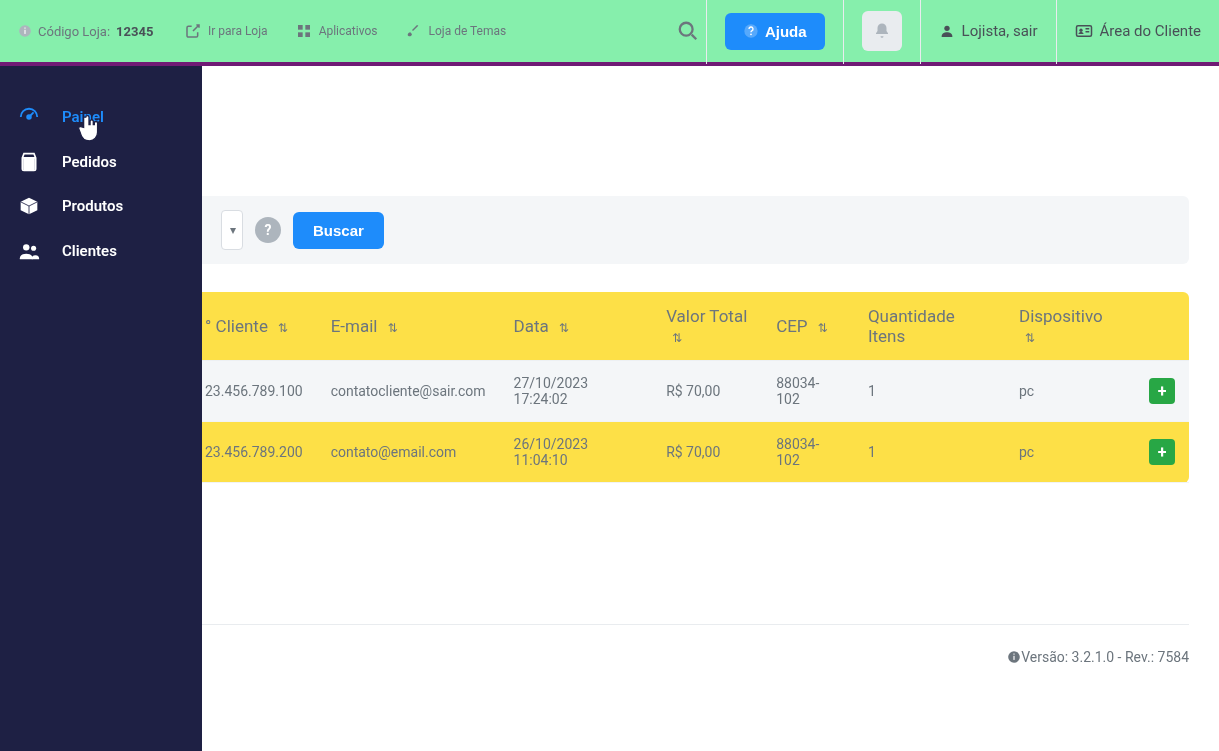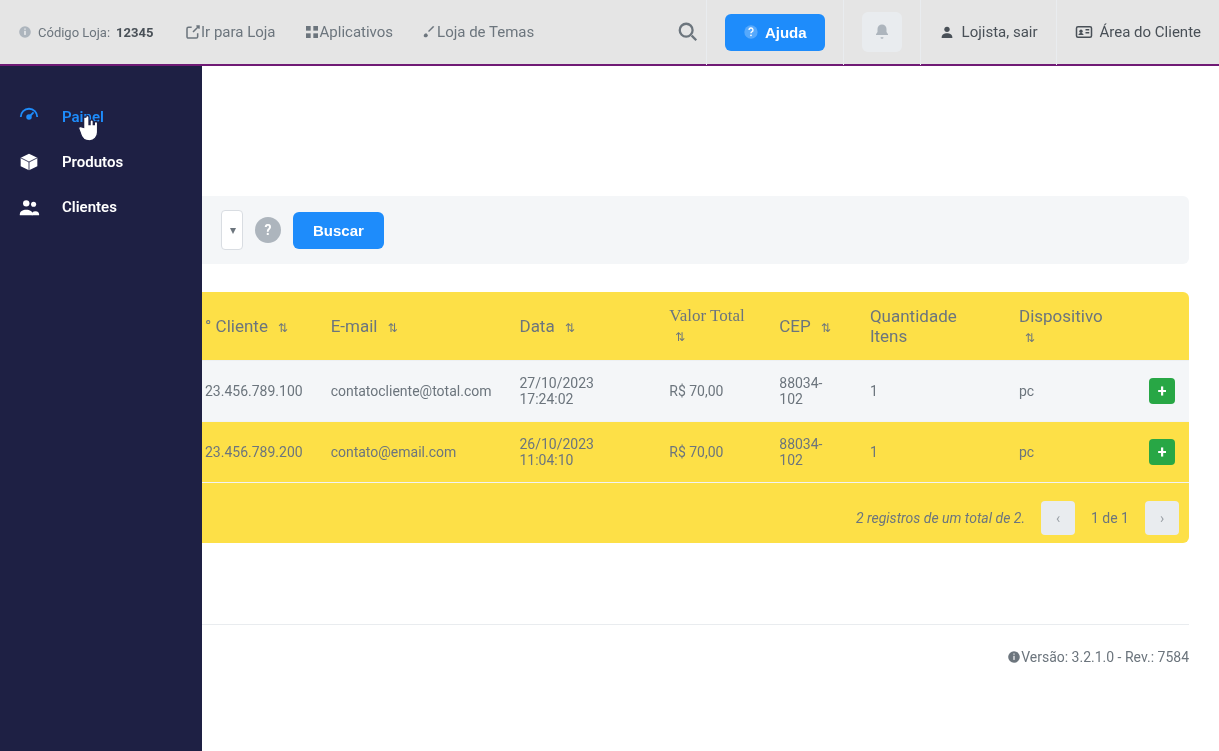--- a/index.html
+++ b/index.html
@@ -11,22 +11,22 @@
     height: 751px;
     overflow: hidden;
     position: relative;
   }
 
   
   .header {
     display: flex;
     align-items: center;
     height: 66px;
-    border-bottom: 2px solid #701a75;
-    background: #e5e5e5;
+    border-bottom: 4px solid #701a75;
+    background: #86efac;
   }
   .header-left {
     display: flex;
     align-items: center;
     padding-left: 18px;
     min-width: 165px;
   }
   .store-code {
     font-size: 13px;
     color: #6c757d;
@@ -38,22 +38,23 @@
   .header-links {
     display: flex;
     align-items: center;
     gap: 28px;
     padding-left: 20px;
     flex: 1;
   }
   .header-link {
     display: flex;
     align-items: center;
-    color: #6c757d;
-    font-size: 15px;
+    gap: 7px;
+    color: #6c757d;
+    font-size: 12px;
     cursor: pointer;
   }
   .header-right {
     display: flex;
     align-items: stretch;
     height: 66px;
   }
   .header-right-item {
     display: flex;
     align-items: center;
@@ -380,20 +381,29 @@
           <path d="M21 12a9 9 0 1 0-18 0"></path>
           <circle cx="12" cy="12" r="2" fill="#1e8cfb"></circle>
           <line x1="12" y1="12" x2="17" y2="7"></line>
         </svg>
     </span>
     <span>Painel</span>
   </div>
   <div class="sidebar-item">
     <span class="ic">
       <svg width="20" height="20" viewBox="0 0 24 24" fill="#fff">
+          <path d="M6 2l-2 5v13a2 2 0 0 0 2 2h12a2 2 0 0 0 2-2V7l-2-5H6zM4 7h16M9 11a3 3 0 0 0 6 0" fill="none" stroke="#fff" stroke-width="2"></path>
+          <path d="M5 7h14v13a2 2 0 0 1-2 2H7a2 2 0 0 1-2-2V7z" fill="#fff"></path>
+        </svg>
+    </span>
+    <span>Pedidos</span>
+  </div>
+  <div class="sidebar-item">
+    <span class="ic">
+      <svg width="20" height="20" viewBox="0 0 24 24" fill="#fff">
           <path d="M12 2L2 7v10l10 5 10-5V7L12 2z"></path>
           <path d="M2 7l10 5 10-5M12 12v10" stroke="#1e2044" stroke-width="1" fill="none"></path>
         </svg>
     </span>
     <span>Produtos</span>
   </div>
   <div class="sidebar-item">
     <span class="ic">
       <svg width="22" height="22" viewBox="0 0 24 24" fill="#fff">
           <circle cx="9" cy="8" r="3.5"></circle>
@@ -424,39 +434,39 @@
         <tr>
           <th class="col-first">
             <span style="margin-left:-5px;">°</span> <span>Cliente</span> <span class="sort">⇅</span>
           </th>
           <th>
             <span>E-mail</span> <span class="sort">⇅</span>
           </th>
           <th>
             <span>Data</span> <span class="sort">⇅</span>
           </th>
-          <th style="width:110px;font-family:Liberation Serif, serif;">
+          <th style="width:110px;">
             <span>Valor Total</span> <span class="sort">⇅</span>
           </th>
           <th>
             <span>CEP</span> <span class="sort">⇅</span>
           </th>
           <th>
             <span>Quantidade Itens</span>
           </th>
           <th style="width:130px;">
             <span>Dispositivo</span><br><span class="sort">⇅</span>
           </th>
           <th style="width:50px;"></th>
         </tr>
       </thead>
       <tbody>
         <tr>
           <td class="col-first">23.456.789.100</td>
-          <td>contatocliente@total.com</td>
+          <td>contatocliente@sair.com</td>
           <td>27/10/2023 17:24:02</td>
           <td>R$ 70,00</td>
           <td>88034-102</td>
           <td>1</td>
           <td>pc</td>
           <td>
               <div class="plus-btn">+</div>
             </td>
         </tr>
         <tr>
@@ -467,30 +477,20 @@
           <td>88034-102</td>
           <td>1</td>
           <td>pc</td>
           <td>
               <div class="plus-btn">+</div>
             </td>
         </tr>
       </tbody>
     </table>
 
-    <div class="pagination">
-      <span class="pag-info">2 registros de um total de 2.</span>
-      <div class="pag-btn">
-        <span>‹</span>
-      </div>
-      <span class="pag-text">1 de 1</span>
-      <div class="pag-btn">
-        <span>›</span>
-      </div>
-    </div>
   </div>
 
   <div class="footer">
     <div>
       <a href="#">de</a>
     </div>
     <div class="footer-right">
       <span>
         <svg width="14" height="14" viewBox="0 0 24 24" fill="#6c757d">
             <circle cx="12" cy="12" r="10"></circle>

